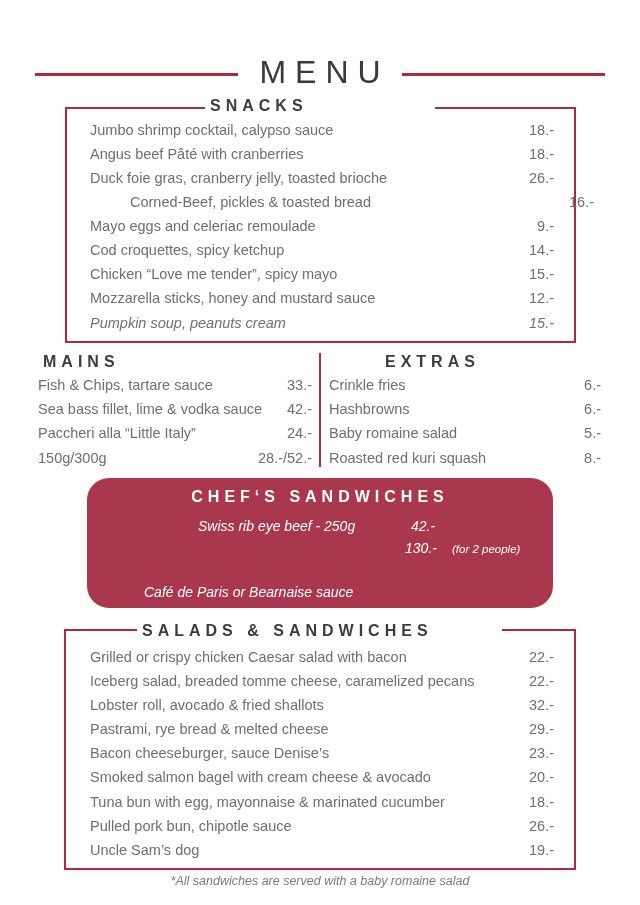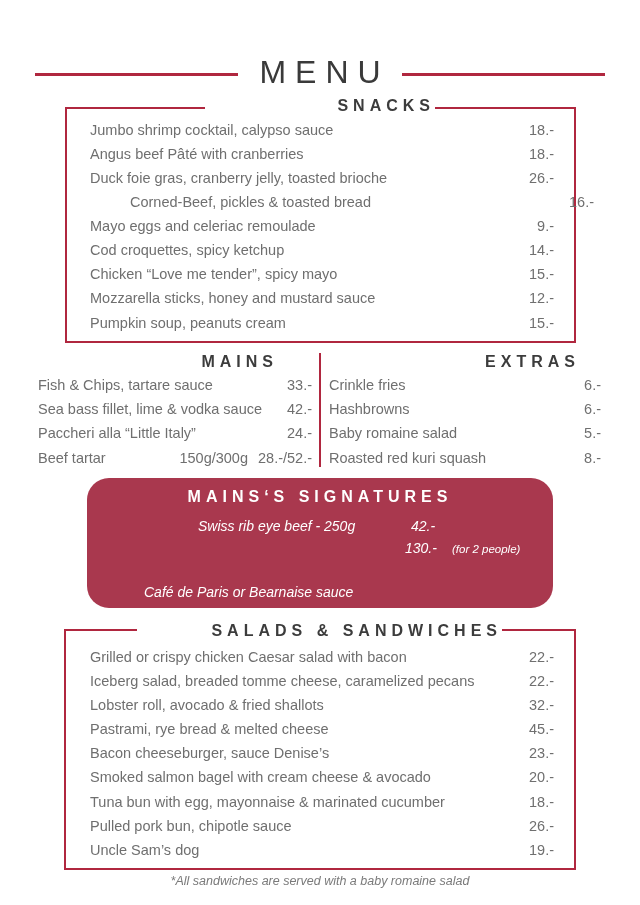--- a/index.html
+++ b/index.html
@@ -7,21 +7,21 @@
   body { position: relative; font-family: "Liberation Sans", "DejaVu Sans", sans-serif; color: #6f6f6f; }
   .red-line { position: absolute; background: #b0273f; }
 
   .menu-title {
     position: absolute; left: 238px; width: 164px; top: 52px; text-align: center;
     font-size: 32px; font-weight: 300; letter-spacing: 9px; color: #3a3a3a;
     padding-left: 9px; line-height: 40px;
   }
 
   .section-title {
-    position: absolute; text-align: right; font-weight: bold; color: #3c3c3c;
+    position: absolute; text-align: left; font-weight: bold; color: #3c3c3c;
     font-size: 16px; letter-spacing: 5px; line-height: 20px;
   }
 
   .box-side { position: absolute; background: #b0273f; width: 2px; }
   .box-bottom { position: absolute; background: #b0273f; height: 2px; }
 
   .item-row { position: absolute; display: flex; justify-content: space-between; align-items: baseline;
     font-size: 14.5px; color: #6f6f6f; line-height: 24px; white-space: nowrap; }
   .item-name { flex: 1; }
   .item-price { text-align: right; }
@@ -83,42 +83,41 @@
       <span class="item-price">14.-</span>
     </div>
   <div class="item-row" style="left:90px; width:464px; top:262px;">
       <span class="item-name">Chicken “Love me tender”, spicy mayo</span>
       <span class="item-price">15.-</span>
     </div>
   <div class="item-row" style="left:90px; width:464px; top:286px;">
       <span class="item-name">Mozzarella sticks, honey and mustard sauce</span>
       <span class="item-price">12.-</span>
     </div>
-  <div class="item-row" style="left:90px; width:464px; top:311px;">
+  <div class="item-row" style="left:90px; width:464px; top:311px;font-style:italic;">
       <span class="item-name">Pumpkin soup, peanuts cream</span>
       <span class="item-price">15.-</span>
     </div>
 </section>
 
 <section>
   <div class="section-title" style="left:38px; width:240px; top:352px; padding-left:5px;">MAINS</div>
   <div class="item-row" style="left:38px; width:274px; top:373px;">
       <span class="item-name">Fish &amp; Chips, tartare sauce</span>
       <span class="item-price">33.-</span>
     </div>
   <div class="item-row" style="left:38px; width:274px; top:397px;">
       <span class="item-name">Sea bass fillet, lime &amp; vodka sauce</span>
       <span class="item-price">42.-</span>
     </div>
   <div class="item-row" style="left:38px; width:274px; top:421px;">
       <span class="item-name">Paccheri alla “Little Italy”</span>
       <span class="item-price">24.-</span>
     </div>
   <div class="item-row" style="left:38px; width:274px; top:446px;">
-      <span class="item-name">Beef tartar</span>
       <span style="margin-right:10px;">150g/300g</span>
       <span class="item-price">28.-/52.-</span>
     </div>
 </section>
 
 <div class="red-line" style="left:319px; top:353px; width:2px; height:114px;"></div>
 
 <section>
   <div class="section-title" style="left:380px; width:200px; top:352px; padding-left:5px;">EXTRAS</div>
   <div class="item-row" style="left:329px; width:272px; top:373px;">
@@ -133,21 +132,21 @@
       <span class="item-name">Baby romaine salad</span>
       <span class="item-price">5.-</span>
     </div>
   <div class="item-row" style="left:329px; width:272px; top:446px;">
       <span class="item-name">Roasted red kuri squash</span>
       <span class="item-price">8.-</span>
     </div>
 </section>
 
 <section class="chef-box">
-  <div class="chef-title">MAINS‘S SIGNATURES</div>
+  <div class="chef-title">CHEF‘S SANDWICHES</div>
   <div class="chef-item" style="left:111px; top:38px;">Swiss rib eye beef - 250g</div>
   <div class="chef-item" style="left:324px; top:38px;">42.-</div>
   <div class="chef-item" style="left:318px; top:60px;">130.-</div>
   <div class="chef-note" style="left:365px; top:61px;">(for 2 people)</div>
   <div class="chef-serve" style="left:57px; top:105px;">Café de Paris or Bearnaise sauce</div>
 </section>
 
 <section>
   <div class="red-line" style="left:64px; top:629px; width:73px; height:2px;"></div>
   <div class="section-title" style="left:137px; width:365px; top:621px; padding-left:5px;">SALADS &amp; SANDWICHES</div>
@@ -163,21 +162,21 @@
   <div class="item-row" style="left:90px; width:464px; top:669px;">
       <span class="item-name">Iceberg salad, breaded tomme cheese, caramelized pecans</span>
       <span class="item-price">22.-</span>
     </div>
   <div class="item-row" style="left:90px; width:464px; top:693px;">
       <span class="item-name">Lobster roll, avocado &amp; fried shallots</span>
       <span class="item-price">32.-</span>
     </div>
   <div class="item-row" style="left:90px; width:464px; top:717px;">
       <span class="item-name">Pastrami, rye bread &amp; melted cheese</span>
-      <span class="item-price">45.-</span>
+      <span class="item-price">29.-</span>
     </div>
   <div class="item-row" style="left:90px; width:464px; top:741px;">
       <span class="item-name">Bacon cheeseburger, sauce Denise’s</span>
       <span class="item-price">23.-</span>
     </div>
   <div class="item-row" style="left:90px; width:464px; top:765px;">
       <span class="item-name">Smoked salmon bagel with cream cheese &amp; avocado</span>
       <span class="item-price">20.-</span>
     </div>
   <div class="item-row" style="left:90px; width:464px; top:790px;">

